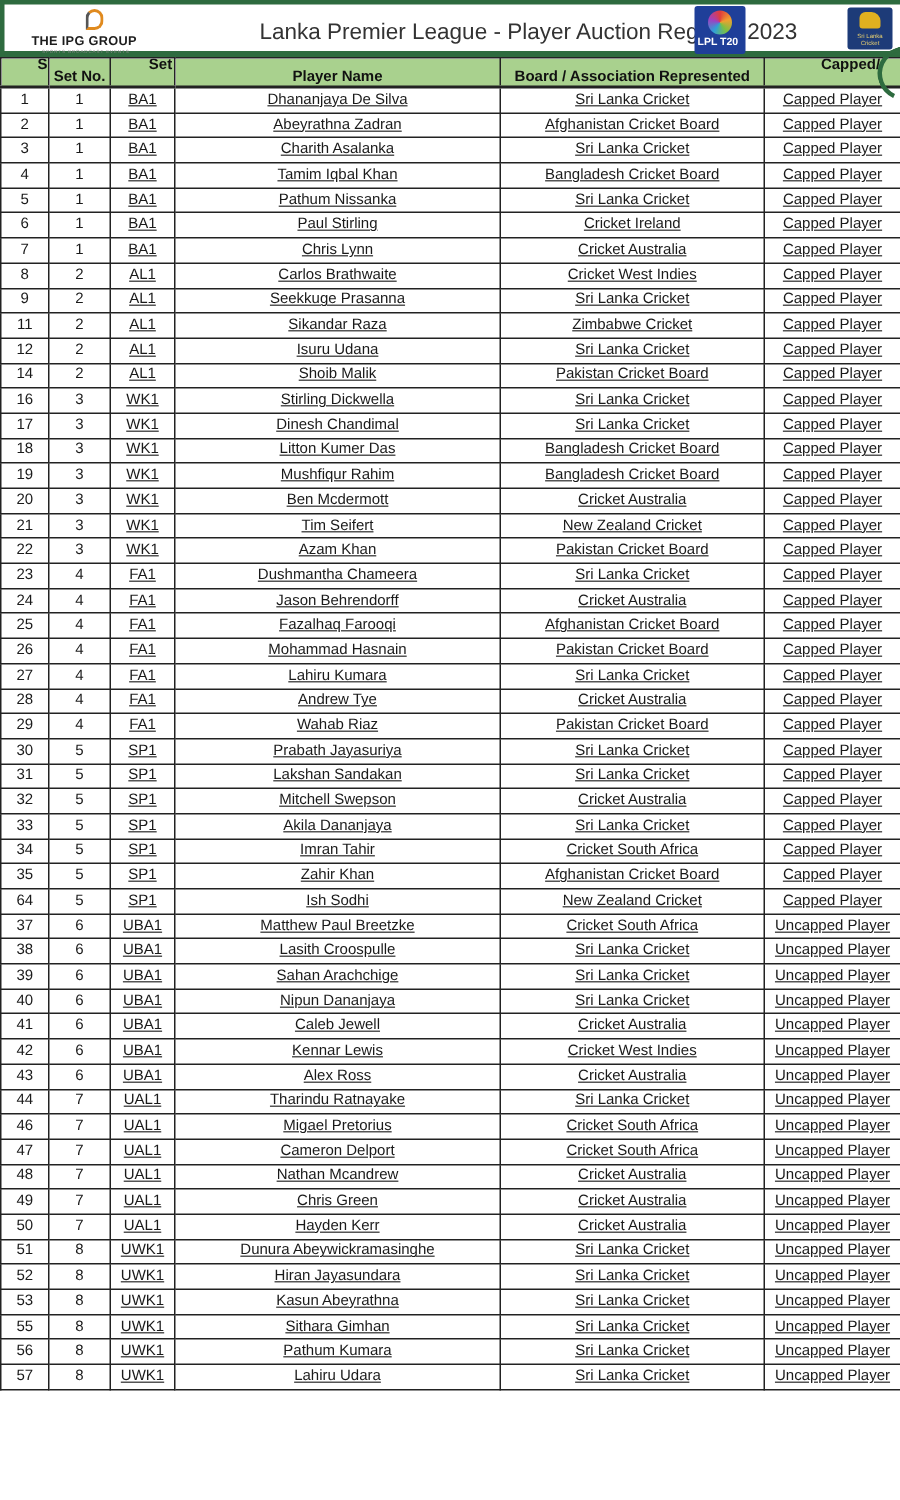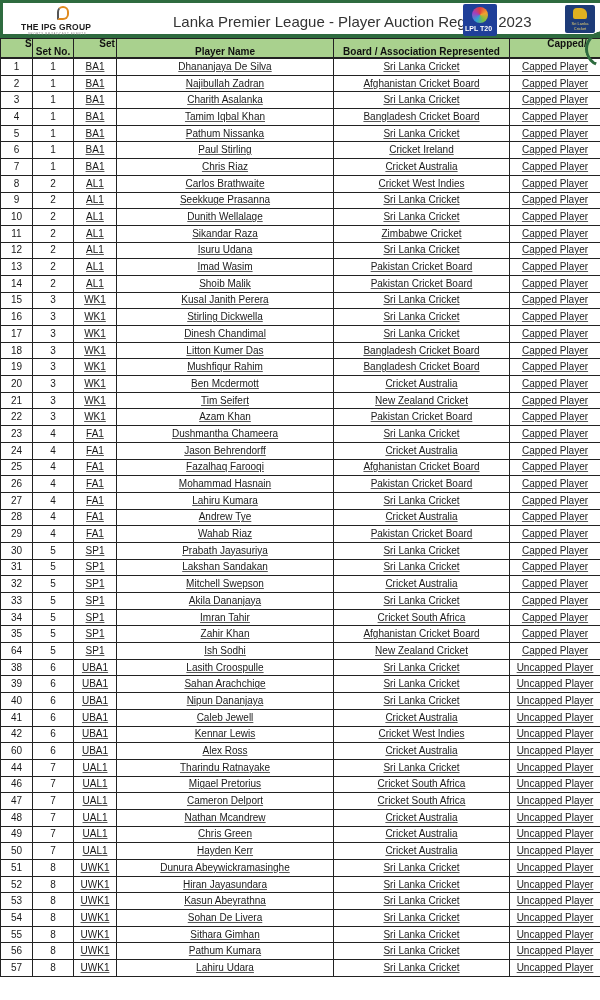--- a/index.html
+++ b/index.html
@@ -68,21 +68,21 @@
         <td>1</td>
         <td class="u">BA1</td>
         <td class="u">Dhananjaya De Silva</td>
         <td class="u">Sri Lanka Cricket</td>
         <td class="u">Capped Player</td>
       </tr>
       <tr>
         <td>2</td>
         <td>1</td>
         <td class="u">BA1</td>
-        <td class="u">Najibullah Zadran</td>
+        <td class="u">Abeyrathna Zadran</td>
         <td class="u">Afghanistan Cricket Board</td>
         <td class="u">Capped Player</td>
       </tr>
       <tr>
         <td>3</td>
         <td>1</td>
         <td class="u">BA1</td>
         <td class="u">Charith Asalanka</td>
         <td class="u">Sri Lanka Cricket</td>
         <td class="u">Capped Player</td>
@@ -108,89 +108,65 @@
         <td>1</td>
         <td class="u">BA1</td>
         <td class="u">Paul Stirling</td>
         <td class="u">Cricket Ireland</td>
         <td class="u">Capped Player</td>
       </tr>
       <tr>
         <td>7</td>
         <td>1</td>
         <td class="u">BA1</td>
-        <td class="u">Chris Riaz</td>
+        <td class="u">Chris Lynn</td>
         <td class="u">Cricket Australia</td>
         <td class="u">Capped Player</td>
       </tr>
       <tr>
         <td>8</td>
         <td>2</td>
         <td class="u">AL1</td>
         <td class="u">Carlos Brathwaite</td>
         <td class="u">Cricket West Indies</td>
         <td class="u">Capped Player</td>
       </tr>
       <tr>
         <td>9</td>
         <td>2</td>
         <td class="u">AL1</td>
         <td class="u">Seekkuge Prasanna</td>
         <td class="u">Sri Lanka Cricket</td>
         <td class="u">Capped Player</td>
       </tr>
       <tr>
-        <td>10</td>
-        <td>2</td>
-        <td class="u">AL1</td>
-        <td class="u">Dunith Wellalage</td>
-        <td class="u">Sri Lanka Cricket</td>
-        <td class="u">Capped Player</td>
-      </tr>
-      <tr>
         <td>11</td>
         <td>2</td>
         <td class="u">AL1</td>
         <td class="u">Sikandar Raza</td>
         <td class="u">Zimbabwe Cricket</td>
         <td class="u">Capped Player</td>
       </tr>
       <tr>
         <td>12</td>
         <td>2</td>
         <td class="u">AL1</td>
         <td class="u">Isuru Udana</td>
         <td class="u">Sri Lanka Cricket</td>
         <td class="u">Capped Player</td>
       </tr>
       <tr>
-        <td>13</td>
-        <td>2</td>
-        <td class="u">AL1</td>
-        <td class="u">Imad Wasim</td>
-        <td class="u">Pakistan Cricket Board</td>
-        <td class="u">Capped Player</td>
-      </tr>
-      <tr>
         <td>14</td>
         <td>2</td>
         <td class="u">AL1</td>
         <td class="u">Shoib Malik</td>
         <td class="u">Pakistan Cricket Board</td>
         <td class="u">Capped Player</td>
       </tr>
       <tr>
-        <td>15</td>
-        <td>3</td>
-        <td class="u">WK1</td>
-        <td class="u">Kusal Janith Perera</td>
-        <td class="u">Sri Lanka Cricket</td>
-        <td class="u">Capped Player</td>
-      </tr>
-      <tr>
         <td>16</td>
         <td>3</td>
         <td class="u">WK1</td>
         <td class="u">Stirling Dickwella</td>
         <td class="u">Sri Lanka Cricket</td>
         <td class="u">Capped Player</td>
       </tr>
       <tr>
         <td>17</td>
         <td>3</td>
@@ -345,20 +321,28 @@
       </tr>
       <tr>
         <td>64</td>
         <td>5</td>
         <td class="u">SP1</td>
         <td class="u">Ish Sodhi</td>
         <td class="u">New Zealand Cricket</td>
         <td class="u">Capped Player</td>
       </tr>
       <tr>
+        <td>37</td>
+        <td>6</td>
+        <td class="u">UBA1</td>
+        <td class="u">Matthew Paul Breetzke</td>
+        <td class="u">Cricket South Africa</td>
+        <td class="u">Uncapped Player</td>
+      </tr>
+      <tr>
         <td>38</td>
         <td>6</td>
         <td class="u">UBA1</td>
         <td class="u">Lasith Croospulle</td>
         <td class="u">Sri Lanka Cricket</td>
         <td class="u">Uncapped Player</td>
       </tr>
       <tr>
         <td>39</td>
         <td>6</td>
@@ -385,21 +369,21 @@
       </tr>
       <tr>
         <td>42</td>
         <td>6</td>
         <td class="u">UBA1</td>
         <td class="u">Kennar Lewis</td>
         <td class="u">Cricket West Indies</td>
         <td class="u">Uncapped Player</td>
       </tr>
       <tr>
-        <td>60</td>
+        <td>43</td>
         <td>6</td>
         <td class="u">UBA1</td>
         <td class="u">Alex Ross</td>
         <td class="u">Cricket Australia</td>
         <td class="u">Uncapped Player</td>
       </tr>
       <tr>
         <td>44</td>
         <td>7</td>
         <td class="u">UAL1</td>
@@ -461,28 +445,20 @@
         <td class="u">UWK1</td>
         <td class="u">Hiran Jayasundara</td>
         <td class="u">Sri Lanka Cricket</td>
         <td class="u">Uncapped Player</td>
       </tr>
       <tr>
         <td>53</td>
         <td>8</td>
         <td class="u">UWK1</td>
         <td class="u">Kasun Abeyrathna</td>
-        <td class="u">Sri Lanka Cricket</td>
-        <td class="u">Uncapped Player</td>
-      </tr>
-      <tr>
-        <td>54</td>
-        <td>8</td>
-        <td class="u">UWK1</td>
-        <td class="u">Sohan De Livera</td>
         <td class="u">Sri Lanka Cricket</td>
         <td class="u">Uncapped Player</td>
       </tr>
       <tr>
         <td>55</td>
         <td>8</td>
         <td class="u">UWK1</td>
         <td class="u">Sithara Gimhan</td>
         <td class="u">Sri Lanka Cricket</td>
         <td class="u">Uncapped Player</td>

